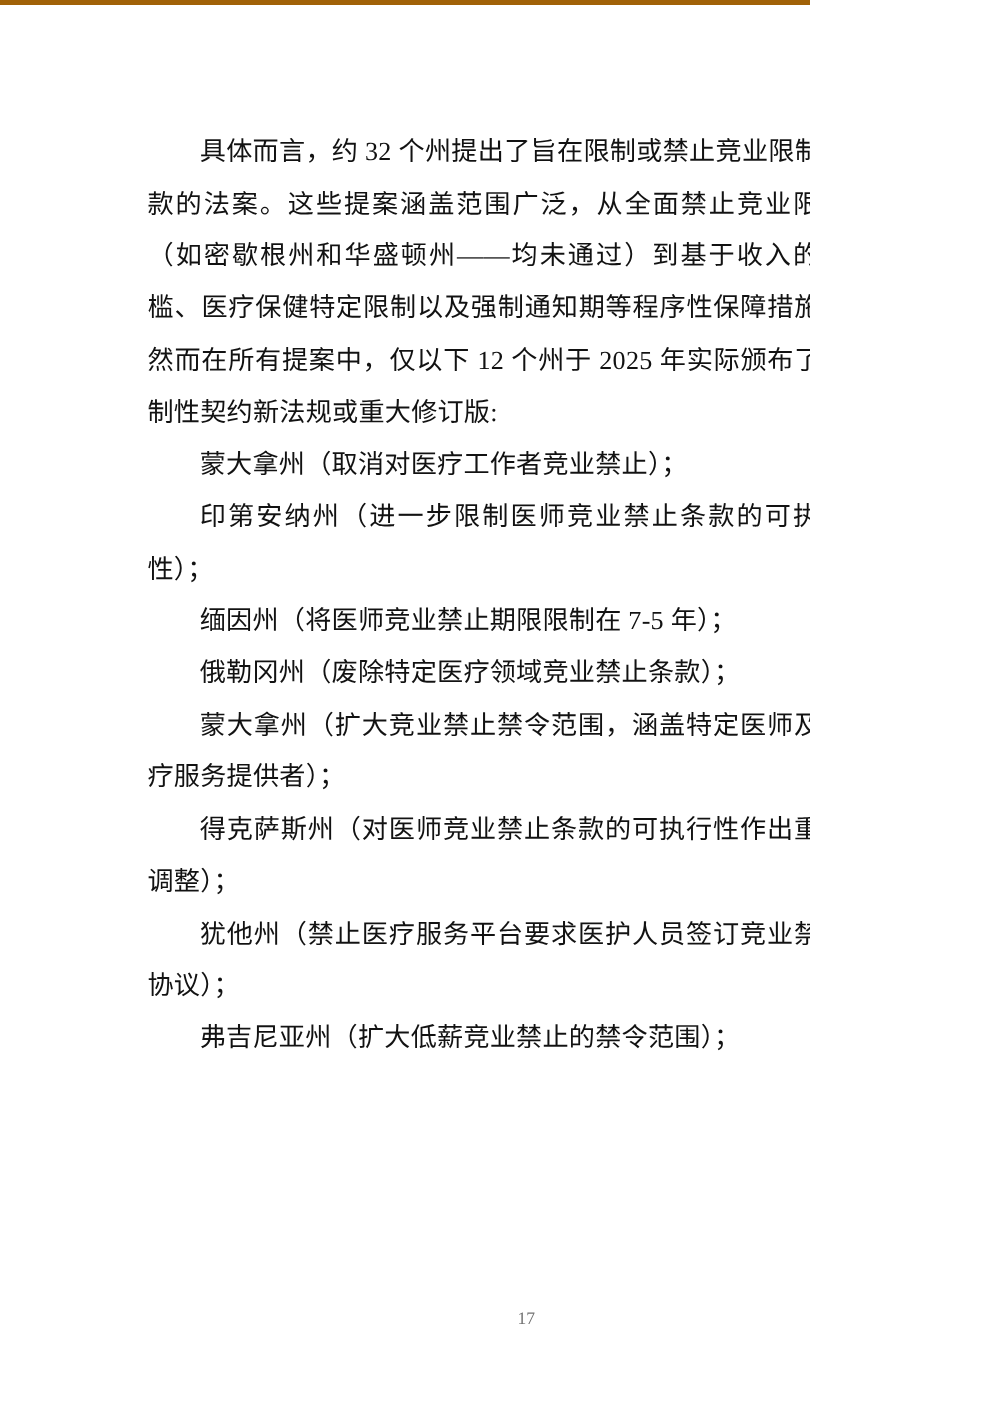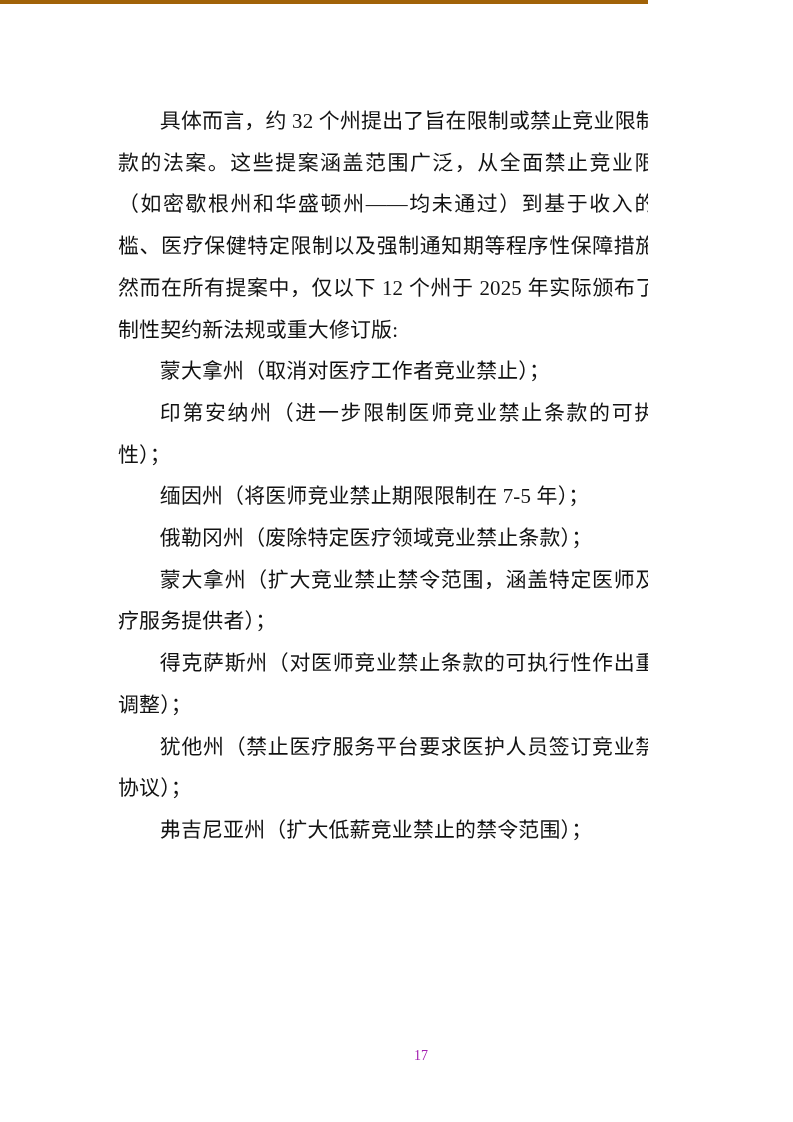--- a/index.html
+++ b/index.html
@@ -32,21 +32,21 @@
     margin: 0;
     padding: 0;
     text-indent: 2em;
   }
   .footer {
     position: absolute;
     top: 1044px;
     left: 414px;
     font-size: 14px;
     line-height: 16px;
-    color: #a21caf;
+    color: #737373;
   }
 </style>
 </head>
 <body>
 
 <div class="page">
   <div class="content">
     <p>具体而言，约 32 个州提出了旨在限制或禁止竞业限制条款的法案。这些提案涵盖范围广泛，从全面禁止竞业限制（如密歇根州和华盛顿州——均未通过）到基于收入的门槛、医疗保健特定限制以及强制通知期等程序性保障措施。然而在所有提案中，仅以下 12 个州于 2025 年实际颁布了限制性契约新法规或重大修订版:</p>
     <p>蒙大拿州（取消对医疗工作者竞业禁止）；</p>
     <p>印第安纳州（进一步限制医师竞业禁止条款的可执行性）；</p>

